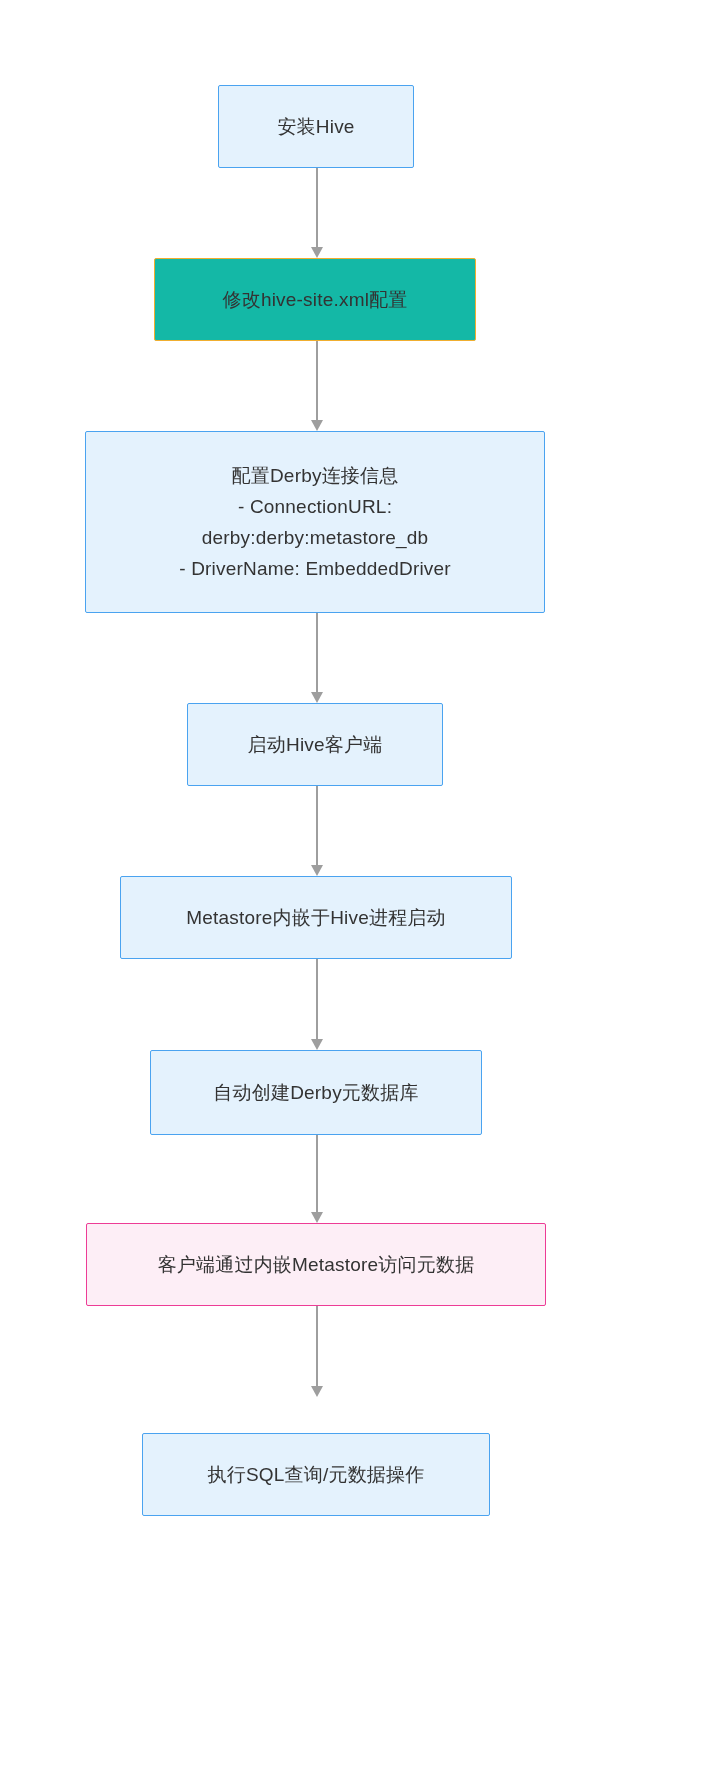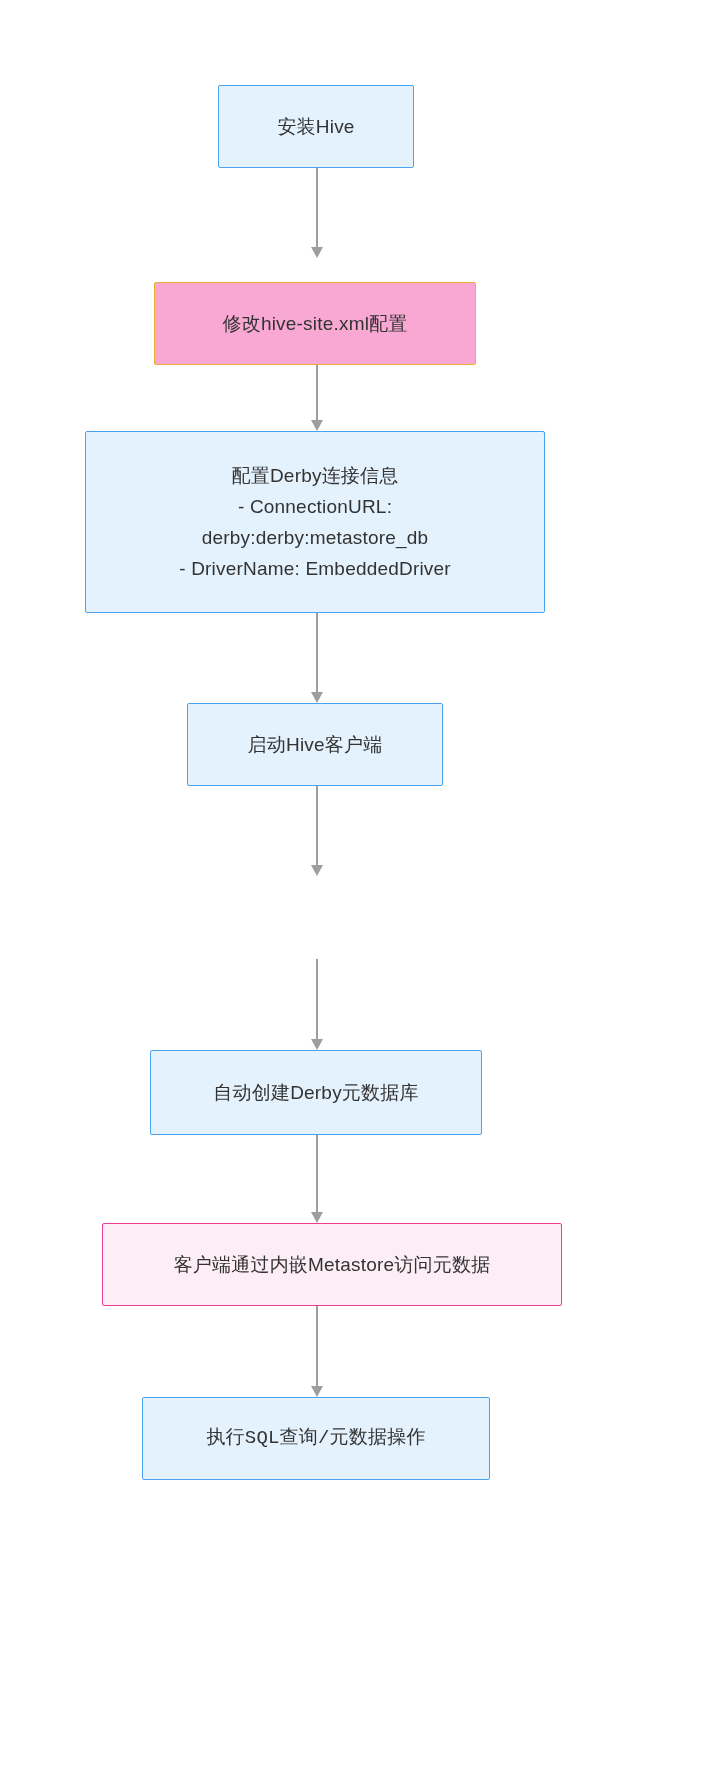--- a/index.html
+++ b/index.html
@@ -37,28 +37,26 @@
     letter-spacing: 0.2px;
     white-space: pre-line;
     padding: 21px 10px;
   }
 
   .node.blue {
     background: #e4f2fd;
     border-color: #4aa3f0;
   }
   .node.orange {
-    background: #f9a8d4;
+    background: #14b8a6;
     border-color: #f0ae2f;
-    margin-top: 24px;
   }
   .node.pink {
     background: #fdeef6;
     border-color: #ed3c96;
-    margin-left: 16px;
   }
 
   .edge {
     position: absolute;
   }
   .edge .line {
     position: absolute;
     left: 0;
     top: 0;
     width: 2px;
@@ -108,17 +106,18 @@
     <div class="head" style="top: 80px;"></div>
   </div>
 
   <div class="node blue" style="left: 218px; top: 85px; width: 196px; height: 83px;">安装Hive</div>
   <div class="node orange" style="left: 154px; top: 258px; width: 322px; height: 83px;">修改hive-site.xml配置</div>
   <div class="node blue" style="left: 85px; top: 431px; width: 460px; height: 182px;">配置Derby连接信息
 - ConnectionURL:
 derby:derby:metastore_db
 - DriverName: EmbeddedDriver</div>
   <div class="node blue" style="left: 187px; top: 703px; width: 256px; height: 83px; text-align: center;">启动Hive客户端</div>
+  <div class="node blue" style="left: 120px; top: 876px; width: 392px; height: 83px;">Metastore内嵌于Hive进程启动</div>
   <div class="node blue" style="left: 150px; top: 1050px; width: 332px; height: 85px;">自动创建Derby元数据库</div>
   <div class="node pink" style="left: 86px; top: 1223px; width: 460px; height: 83px;">客户端通过内嵌Metastore访问元数据</div>
-  <div class="node blue" style="left: 142px; top: 1397px; width: 348px; height: 83px; font-family: Liberation Mono, monospace;">执行SQL查询/元数据操作</div>
+  <div class="node blue" style="left: 142px; top: 1433px; width: 348px; height: 83px;">执行SQL查询/元数据操作</div>
 
 </div>
 
 </body></html>

